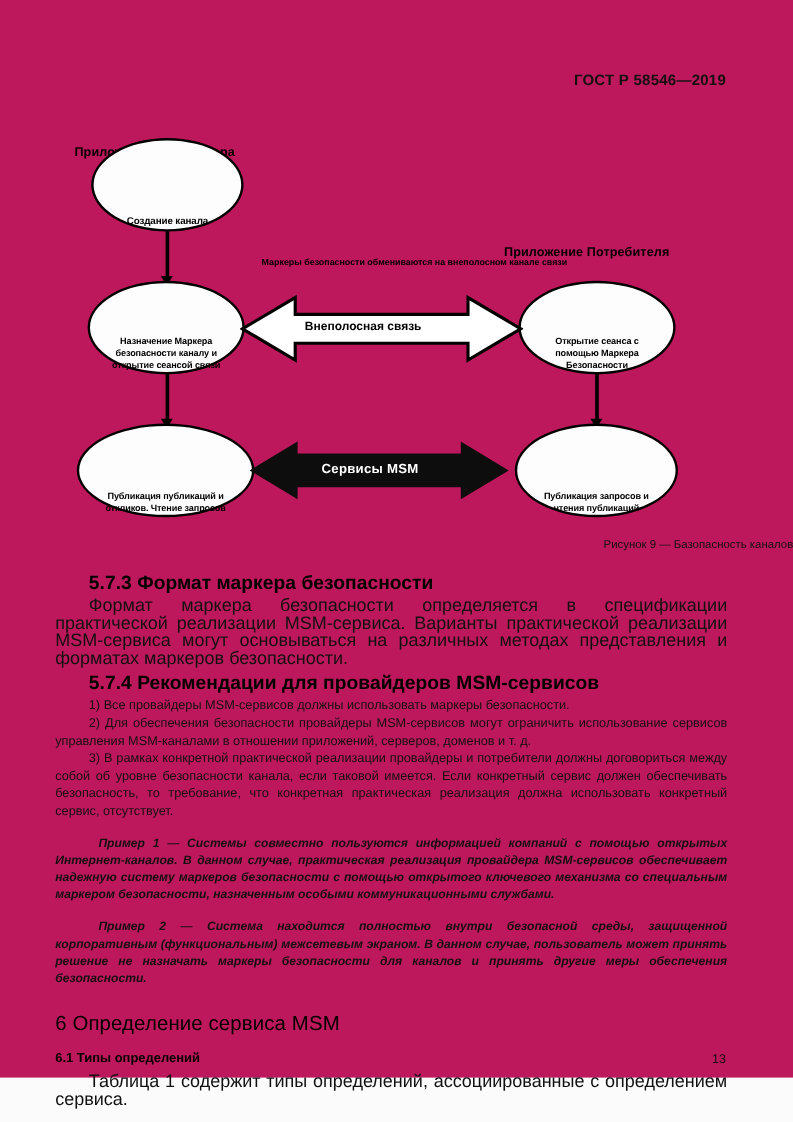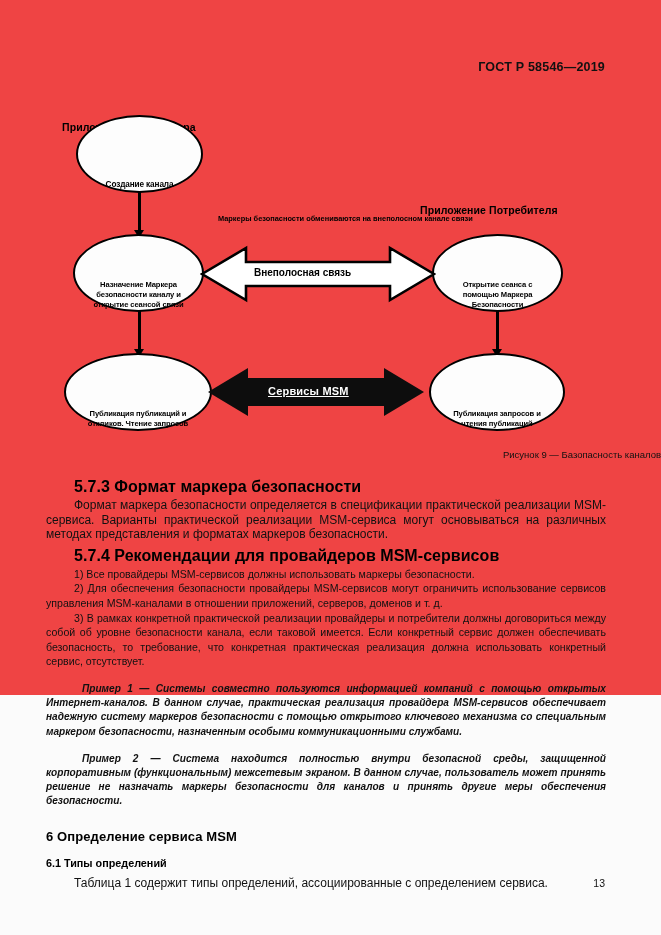--- a/index.html
+++ b/index.html
@@ -15,22 +15,22 @@
     position: relative;
     width: 661px;
     height: 935px;
     background: #fbfbfb;
     overflow: hidden;
   }
   #sheet {
     position: absolute;
     left: 0; top: 0;
     width: 661px;
-    height: 695px;
-    background: #ef4444;
+    height: 898px;
+    background: #be185d;
   }
 
   
   .doc-header {
     position: absolute;
     right: 56px;
     top: 60px;
     font-size: 12.5px;
     font-weight: bold;
     letter-spacing: .2px;
@@ -112,21 +112,20 @@
   
   .solid-arrow { position: absolute; }
   .solid-arrow svg { display: block; }
   .solid-arrow-label {
     position: absolute;
     font-size: 11px;
     font-weight: bold;
     color: #ffffff;
     white-space: nowrap;
     letter-spacing: .2px;
-    text-decoration: underline;
   }
 
   .fig-caption {
     position: absolute;
     left: 0;
     top: 449px;
     width: 661px;
     text-align: right;
     font-size: 9.5px;
     color: #111;
@@ -142,21 +141,21 @@
   .h3 {
     font-size: 16px;
     font-weight: bold;
     color: #000;
     margin: 0 0 2px 0;
     padding-left: 28px;
     letter-spacing: .05px;
   }
   .h3.tight { margin-top: 5px; }
   p.para {
-    font-size: 12px;
+    font-size: 15px;
     line-height: 14.6px;
     margin: 0 0 0 0;
     text-align: justify;
     text-indent: 28px;
     color: #111;
     -webkit-hyphens: none;
     hyphens: none;
   }
   p.item {
     font-size: 10.6px;
@@ -173,22 +172,22 @@
     text-align: justify;
     text-indent: 36px;
     font-style: italic;
     font-weight: bold;
     color: #111;
   }
   .gap-s { height: 7px; }
   .gap-m { height: 13px; }
   .gap-l { height: 20px; }
   .h2 {
-    font-size: 13px;
-    font-weight: bold;
+    font-size: 17px;
+    font-weight: normal;
     color: #000;
     margin: 0;
     letter-spacing: .1px;
   }
   .h3b {
     font-size: 10.8px;
     font-weight: bold;
     color: #000;
     margin: 0;
   }

